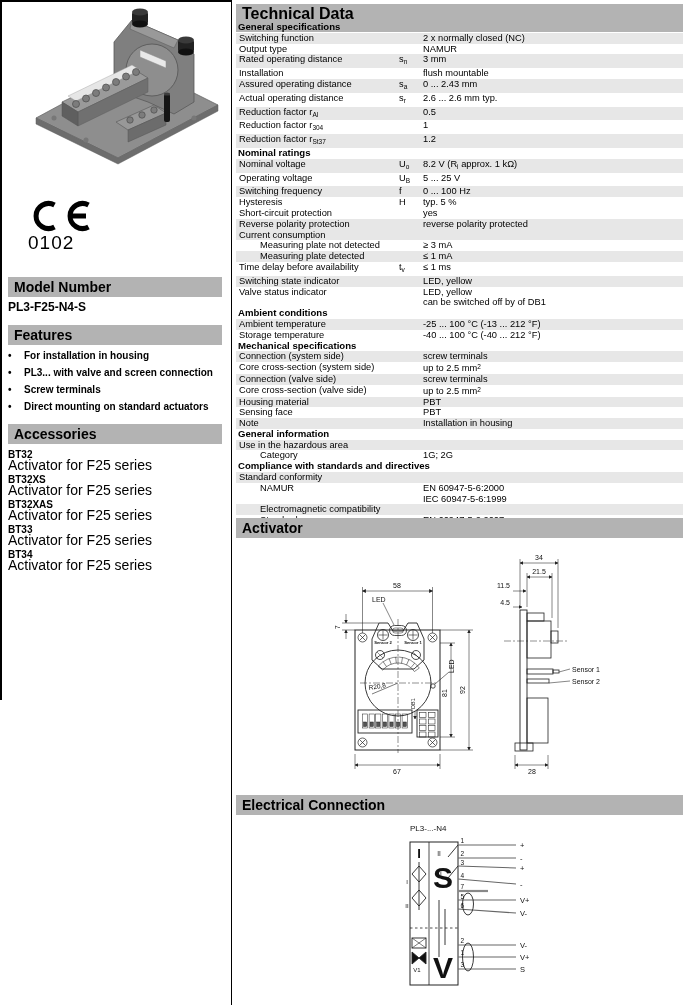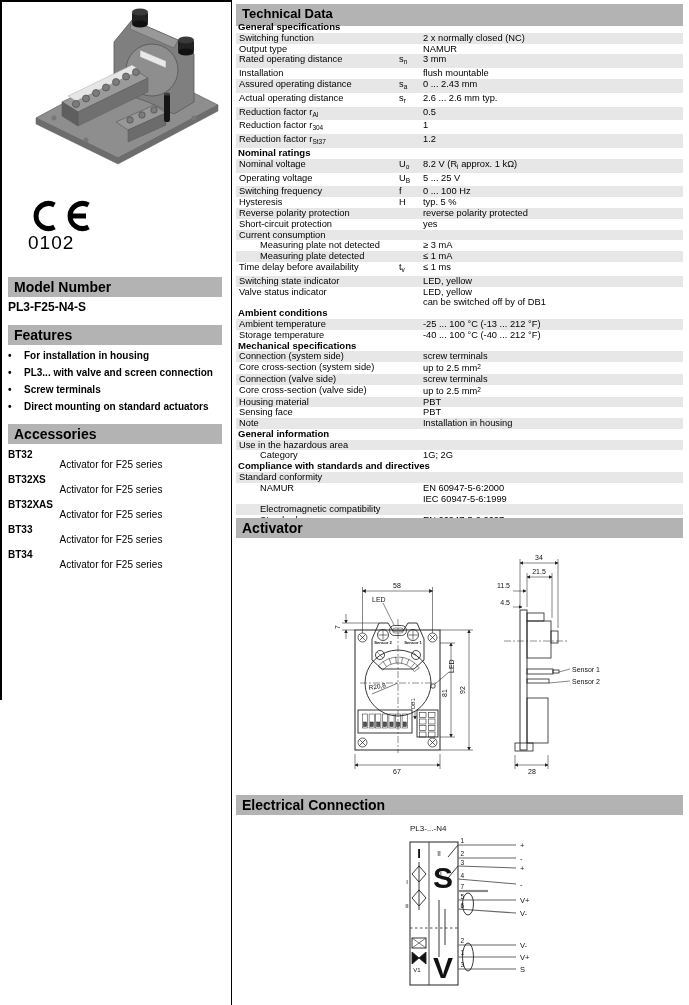--- a/index.html
+++ b/index.html
@@ -4,34 +4,34 @@
 <style>
   html,body{margin:0;padding:0;background:#fff;}
   .page{position:relative;width:689px;height:1005px;background:#fff;overflow:hidden;
         font-family:"Liberation Sans",sans-serif;color:#000;}
   .col-divider{position:absolute;left:231px;top:0;width:1px;height:1005px;background:#000;}
   .edge-left{position:absolute;left:0;top:0;width:2px;height:700px;background:#000;}
   .edge-top{position:absolute;left:0;top:0;width:232px;height:2px;background:#000;}
 
   .bar{position:absolute;background:#b3b3b3;font-weight:bold;box-sizing:border-box;
        padding:2px 0 0 6px;height:20px;font-size:14px;line-height:16px;}
-  .bar.big{height:22px;font-size:13px;}
+  .bar.big{height:28px;font-size:16px;}
 
   
   .left-col{position:absolute;left:0;top:0;width:231px;height:1005px;}
   .left-col .bar{left:8px;width:214px;}
   .model-value{position:absolute;left:8px;top:300px;font-weight:bold;font-size:12px;}
   .ce-code{position:absolute;left:28px;top:232px;font-size:19px;letter-spacing:1px;}
   .feat-list{position:absolute;left:8px;top:350px;width:206px;}
   .feat{display:flex;font-weight:bold;font-size:10px;line-height:12px;margin-bottom:5px;}
   .feat .bdot{width:16px;flex:none;}
   .acc-list{position:absolute;left:8px;top:449px;width:206px;}
   .acc{margin-bottom:4px;}
   .acc-name{font-weight:bold;font-size:10px;line-height:11px;}
-  .acc-desc{font-size:10px;line-height:10px;text-align:center;}
+  .acc-desc{font-size:14px;line-height:10px;}
 
   
   .right-col{position:absolute;left:232px;top:0;width:457px;height:1005px;}
   .right-col .bar{left:4px;width:447px;}
   #tech-table{position:absolute;left:4px;top:22px;width:447px;}
   .tsec{font-weight:bold;font-size:9.6px;line-height:10.8px;padding-left:2px;}
   .trow{display:grid;grid-template-columns:163px 24px 1fr;min-height:10.8px;
         font-size:9.3px;line-height:10.8px;}
   .trow.shade{background:#e7e7e7;}
   .tlabel{padding-left:3px;}
@@ -218,29 +218,29 @@
         <div class="trow shade">
           <span class="tlabel">Switching frequency</span>
           <span class="tsym">f</span>
           <span class="tval">0 ... 100 Hz</span>
         </div>
         <div class="trow">
           <span class="tlabel">Hysteresis</span>
           <span class="tsym">H</span>
           <span class="tval">typ. 5  %</span>
         </div>
+        <div class="trow">
+          <span class="tlabel">Short-circuit protection</span>
+          <span class="tsym"></span>
+          <span class="tval">yes</span>
+        </div>
         <div class="trow shade">
           <span class="tlabel">Reverse polarity protection</span>
           <span class="tsym"></span>
           <span class="tval">reverse polarity protected</span>
-        </div>
-        <div class="trow">
-          <span class="tlabel">Short-circuit protection</span>
-          <span class="tsym"></span>
-          <span class="tval">yes</span>
         </div>
         <div class="trow shade">
           <span class="tlabel">Current consumption</span>
           <span class="tsym"></span>
           <span class="tval"></span>
         </div>
         <div class="trow">
           <span class="tlabel ind2">Measuring plate not detected</span>
           <span class="tsym"></span>
           <span class="tval">≥ 3 mA</span>

